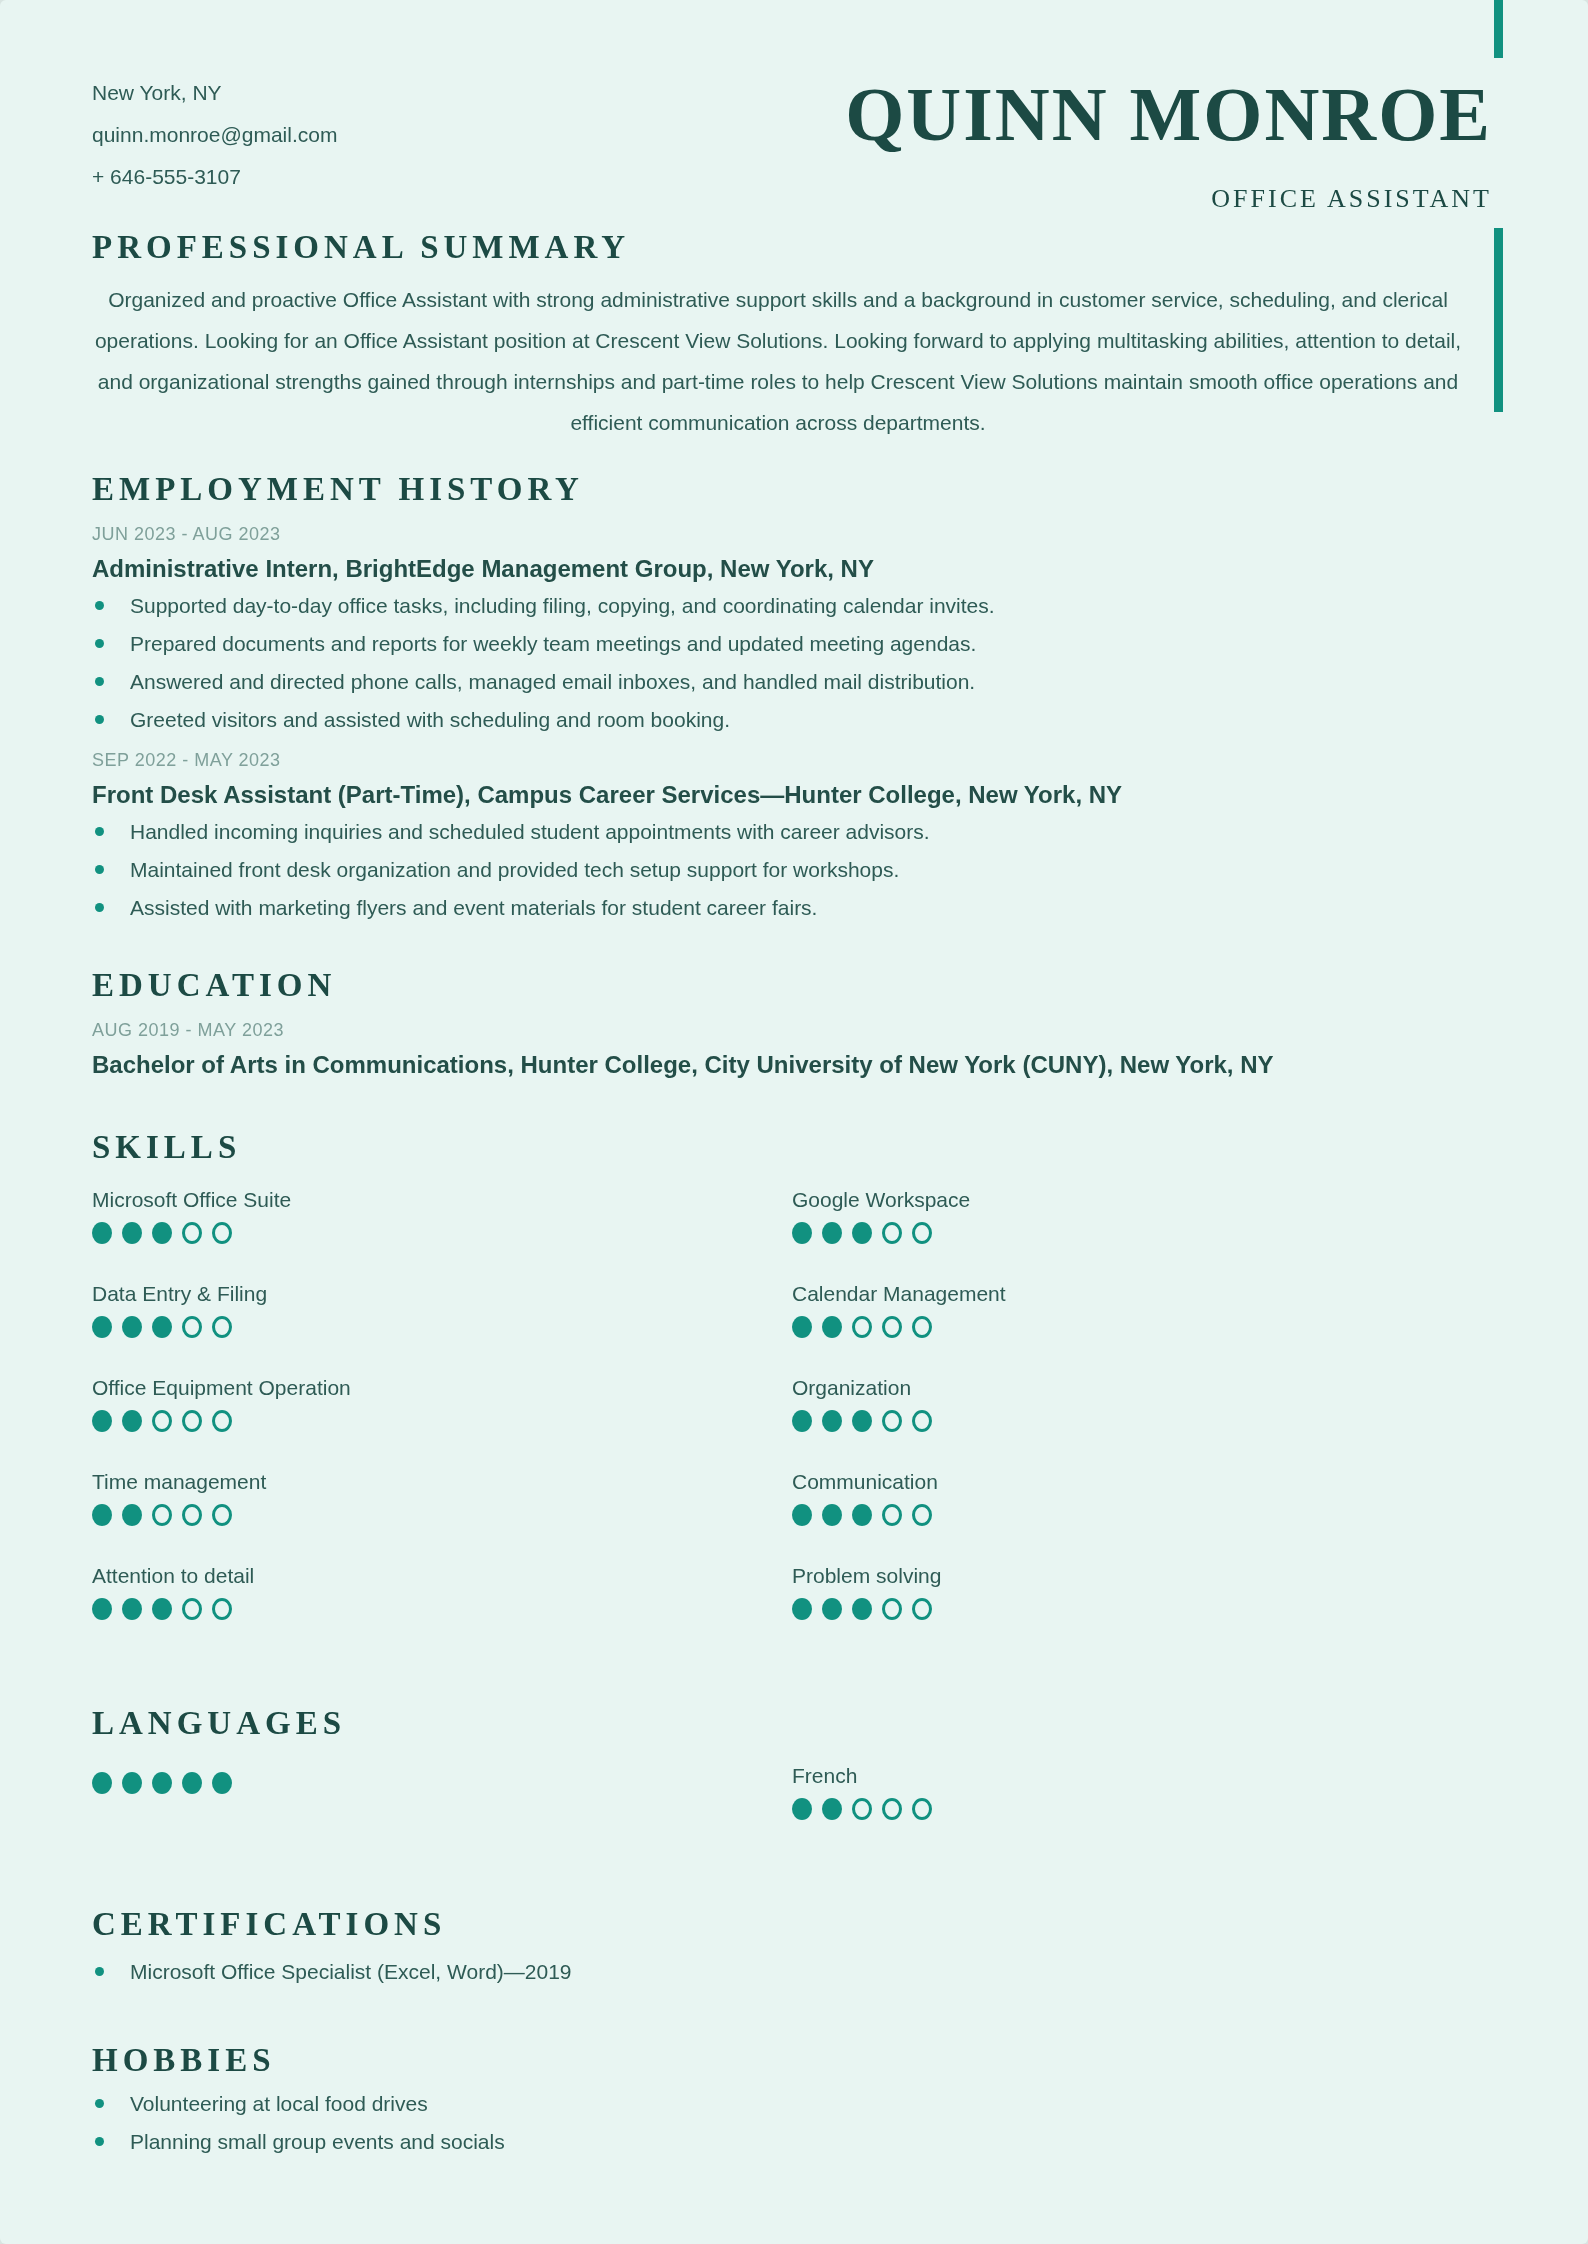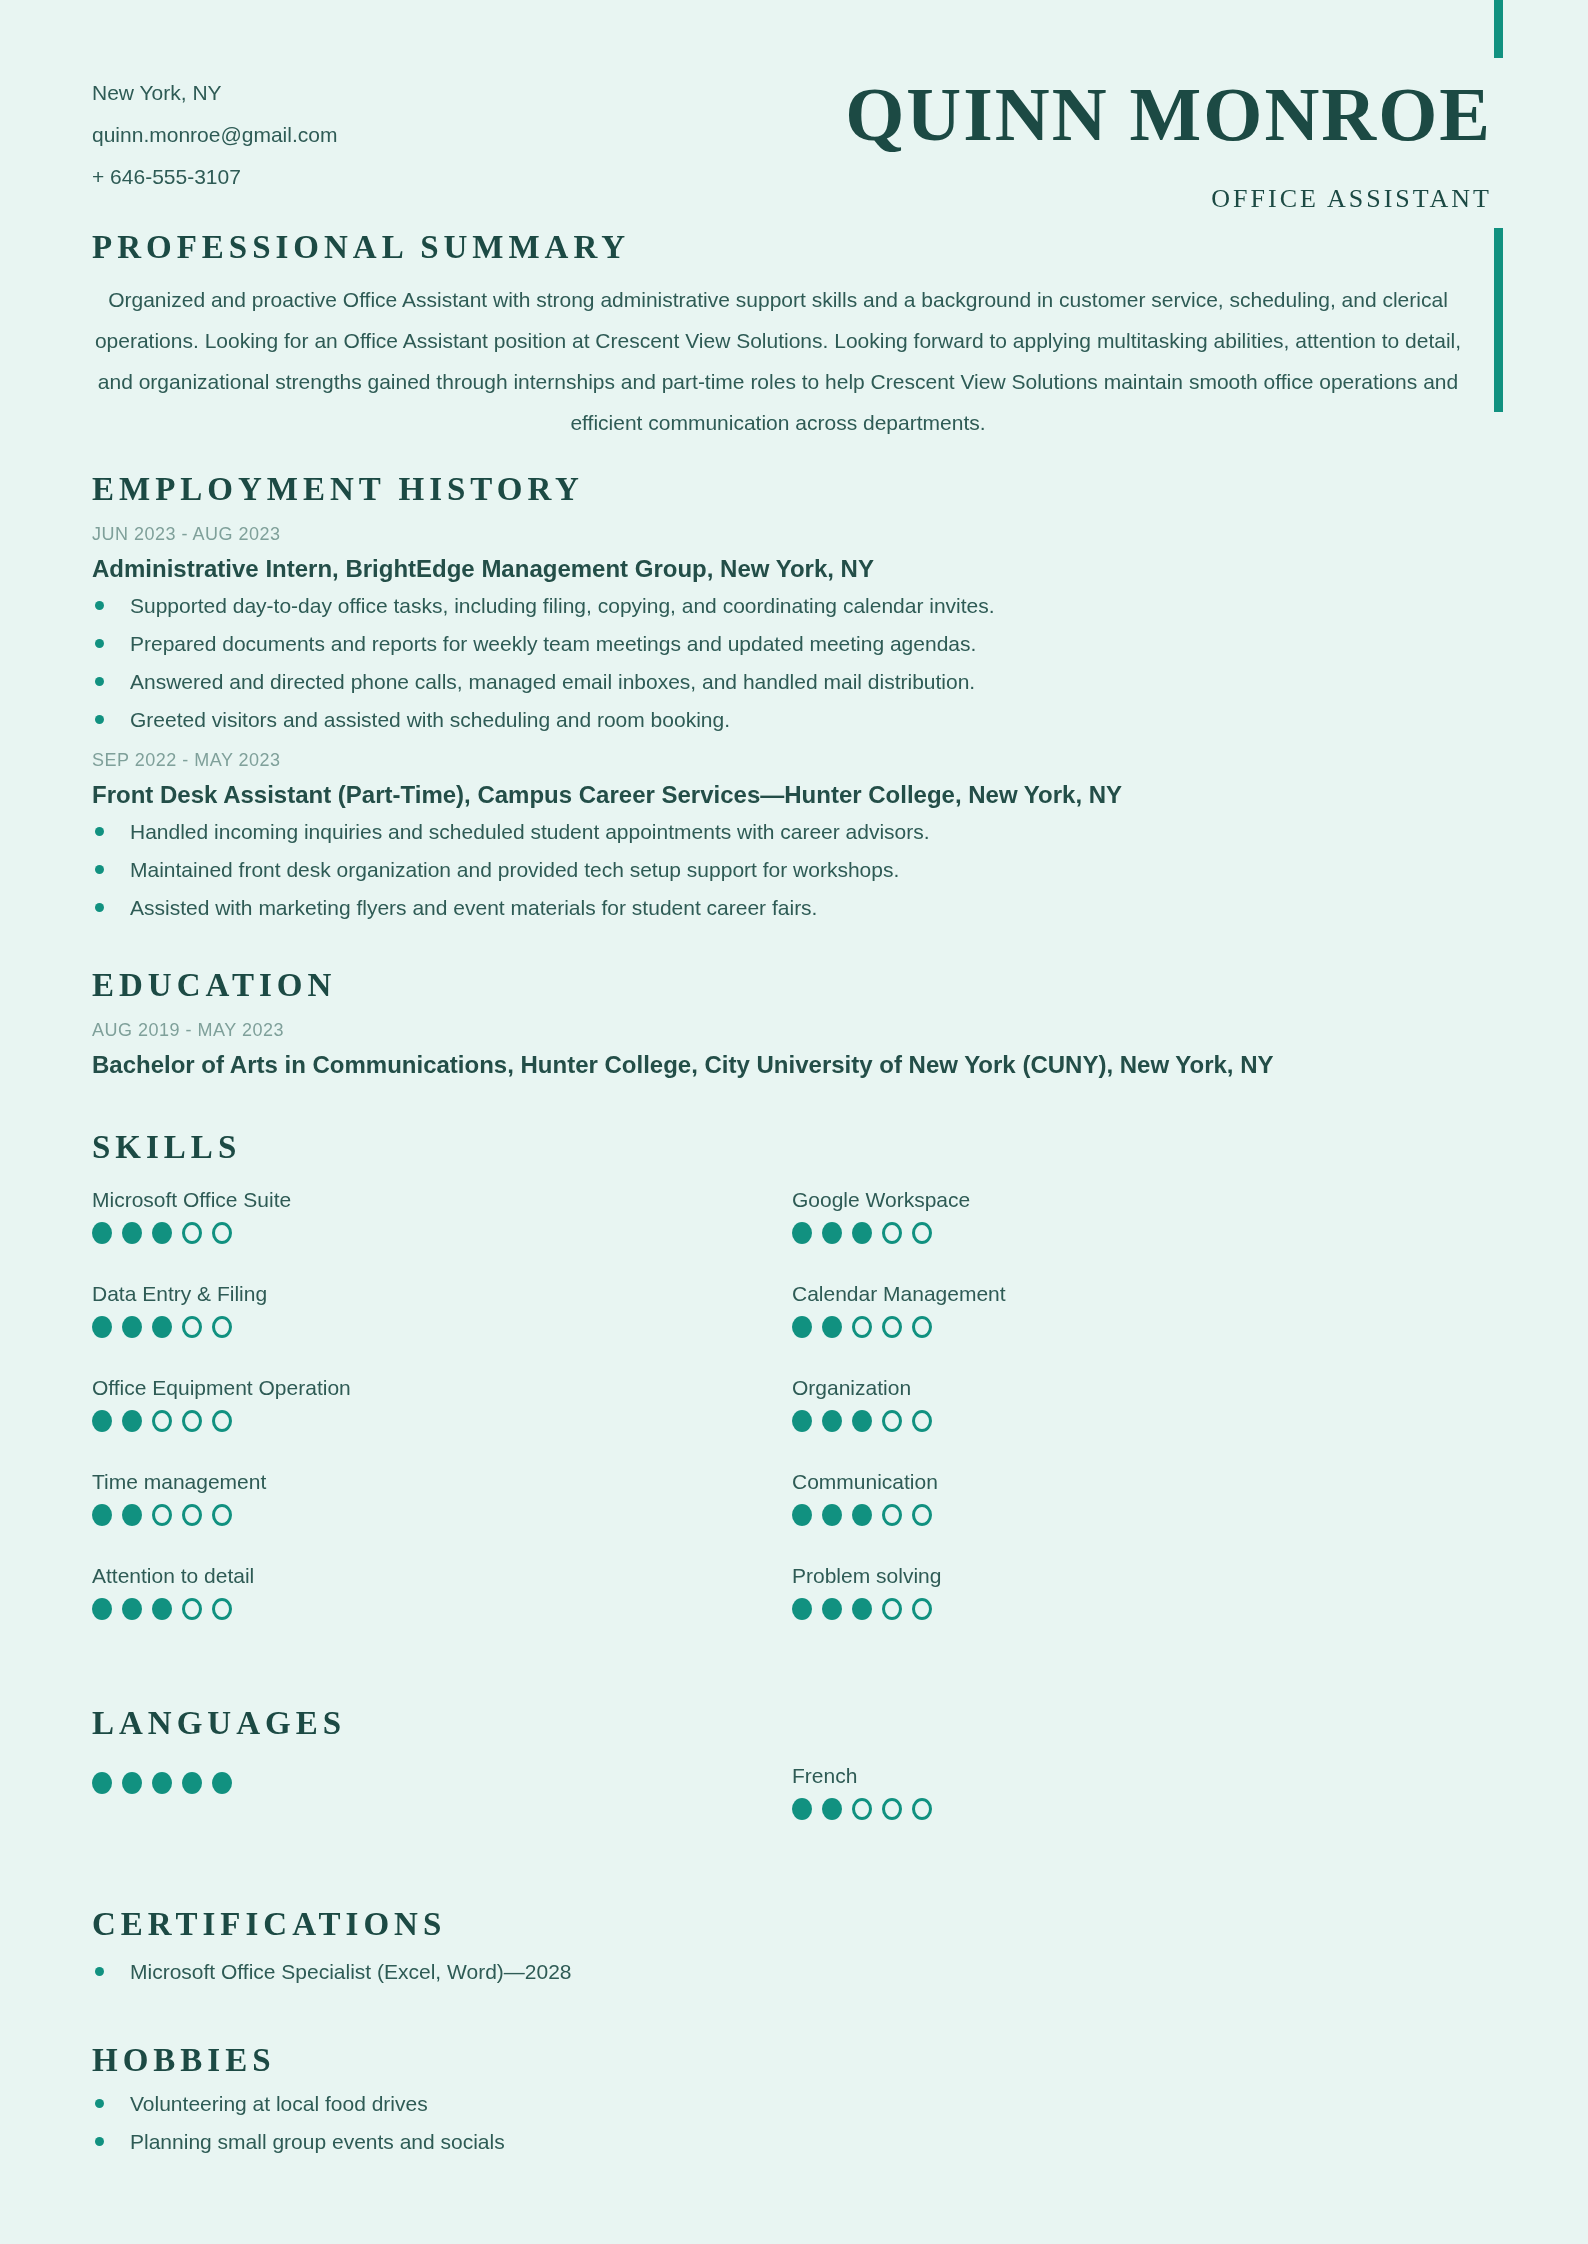--- a/index.html
+++ b/index.html
@@ -7,20 +7,21 @@
 
   .page {
     position: relative;
     width: 1588px;
     height: 2244px;
     margin: 0 auto;
     background: var(--background, #e8f5f2);
     font-family: "Liberation Sans", sans-serif;
     color: var(--body, #2e5b55);
     overflow: hidden;
+    border-radius: 6px;
   }
 
   .content { padding: 0 96px 0 92px; }
 
   
   .accent-bar {
     position: absolute;
     left: 1494px;
     width: 9px;
     background: var(--accent, #119180);
@@ -322,21 +323,21 @@
             </div>
         </div>
       </div>
     </section>
 
     <section class="sec-certifications">
       <h2 class="section-heading">CERTIFICATIONS</h2>
       <ul class="bullets">
         <li>
             <span class="bullet"></span>
-            <span class="btext">Microsoft Office Specialist (Excel, Word)—2028</span>
+            <span class="btext">Microsoft Office Specialist (Excel, Word)—2019</span>
           </li>
       </ul>
     </section>
 
     <section class="sec-hobbies">
       <h2 class="section-heading">HOBBIES</h2>
       <ul class="bullets">
         <li>
             <span class="bullet"></span>
             <span class="btext">Volunteering at local food drives</span>

